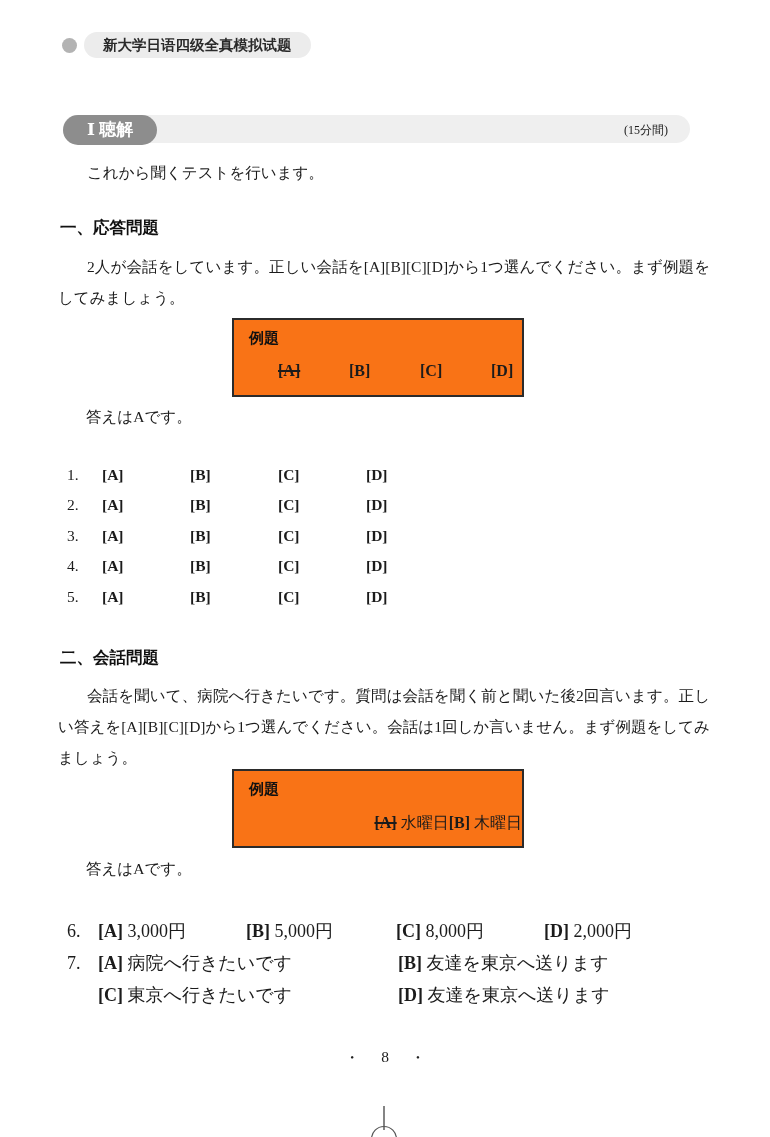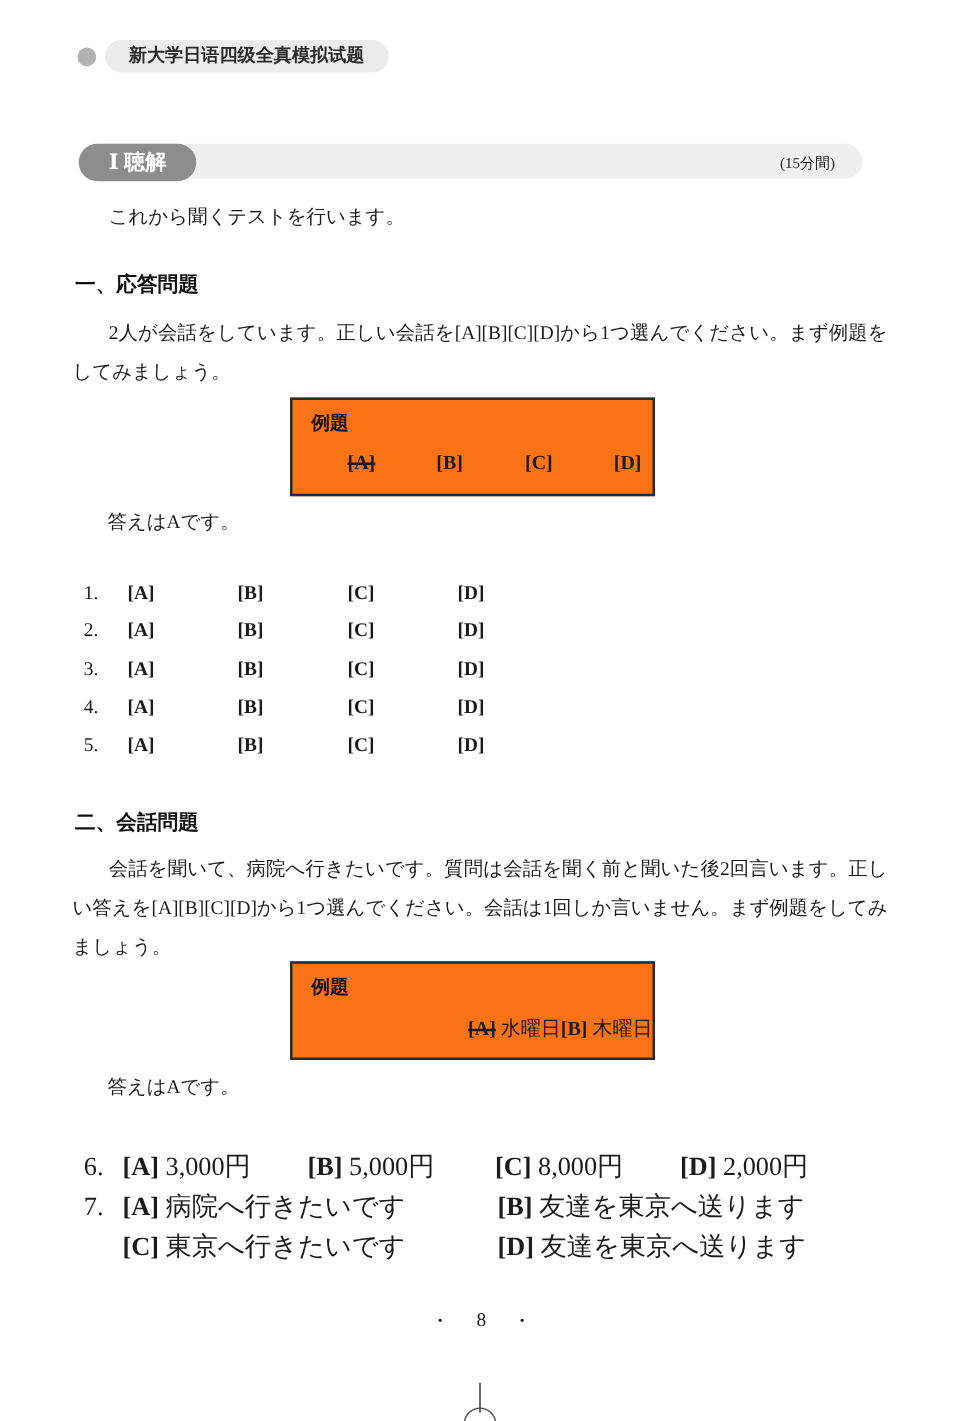--- a/index.html
+++ b/index.html
@@ -49,21 +49,21 @@
   .n1 { top: 407px; } .n2 { top: 437px; }
   .n3 { top: 859px; } .n4 { top: 889px; }
 
   
   .qlist { position: absolute; top: 466px; left: 67px; }
   .qrow { height: 30.4px; font-size: 15.5px; white-space: nowrap; }
   .qnum { display: inline-block; width: 35px; font-weight: 400; }
   .qopt { display: inline-block; width: 88px; font-weight: 600; }
 
   
-  .q67row { position: absolute; left: 67px; font-size: 21px; white-space: nowrap; }
+  .q67row { position: absolute; left: 67px; font-size: 18px; white-space: nowrap; }
   .r6 { top: 919px; } .r7a { top: 951px; } .r7b { top: 983px; }
   .q67num { display: inline-block; width: 31px; }
   .optlabel { font-weight: 700; }
   .cellA { display: inline-block; width: 148px; }
   .cellB6 { display: inline-block; width: 150px; }
   .cellC6 { display: inline-block; width: 148px; }
   .cellWide { display: inline-block; width: 300px; }
 
   
   .page-footer { position: absolute; top: 1048px; left: 0; width: 770px; display: flex; justify-content: center;

